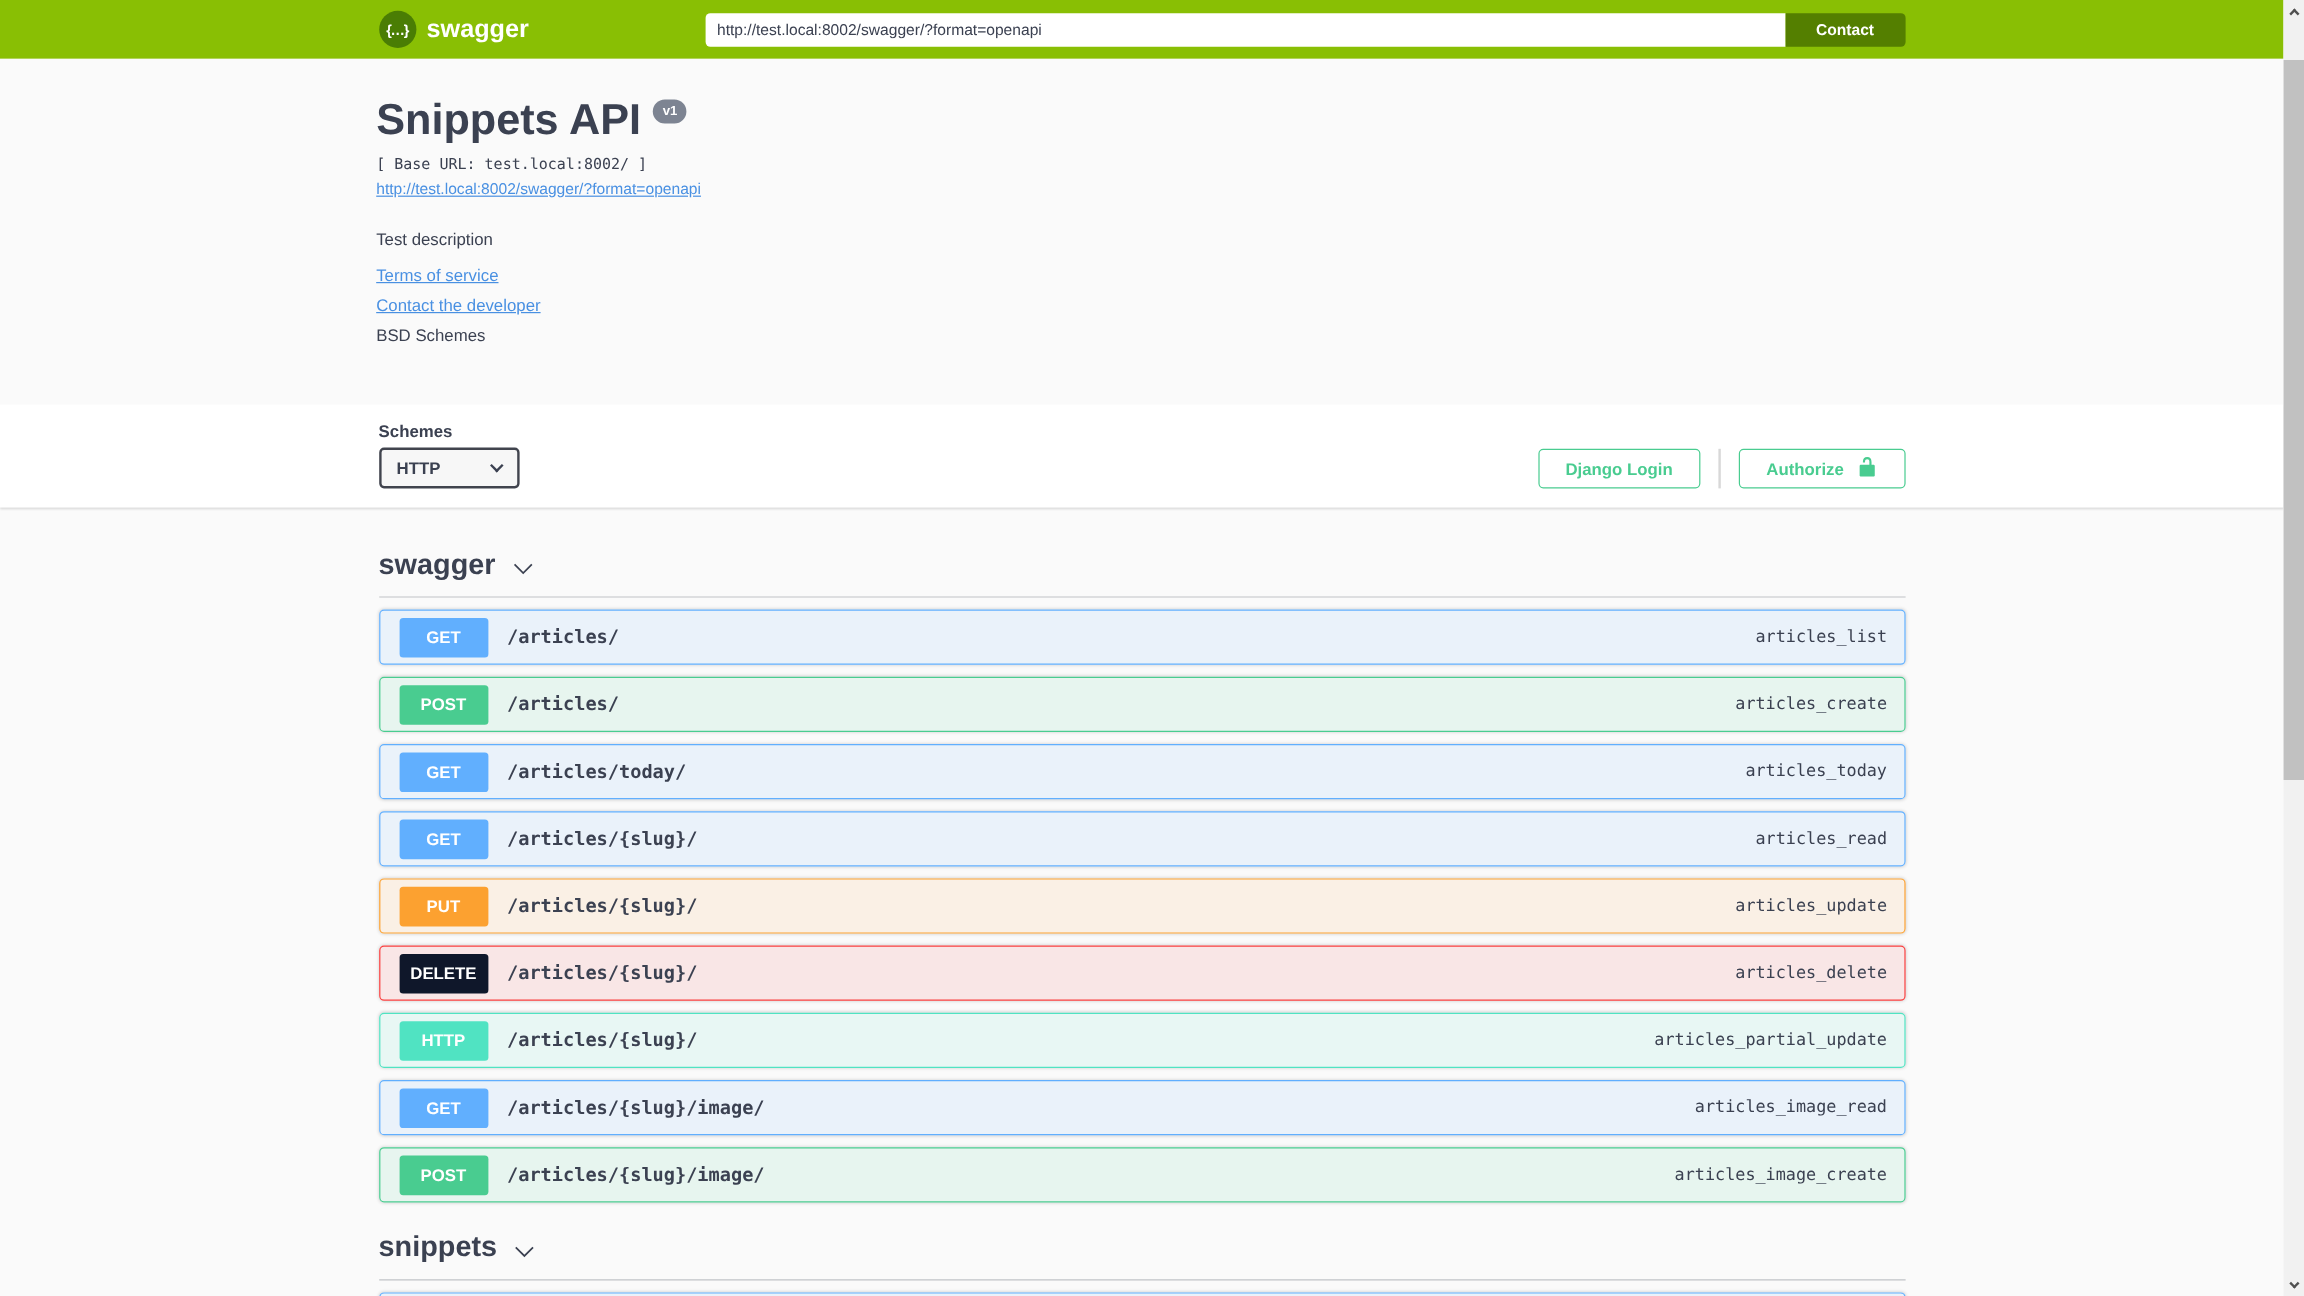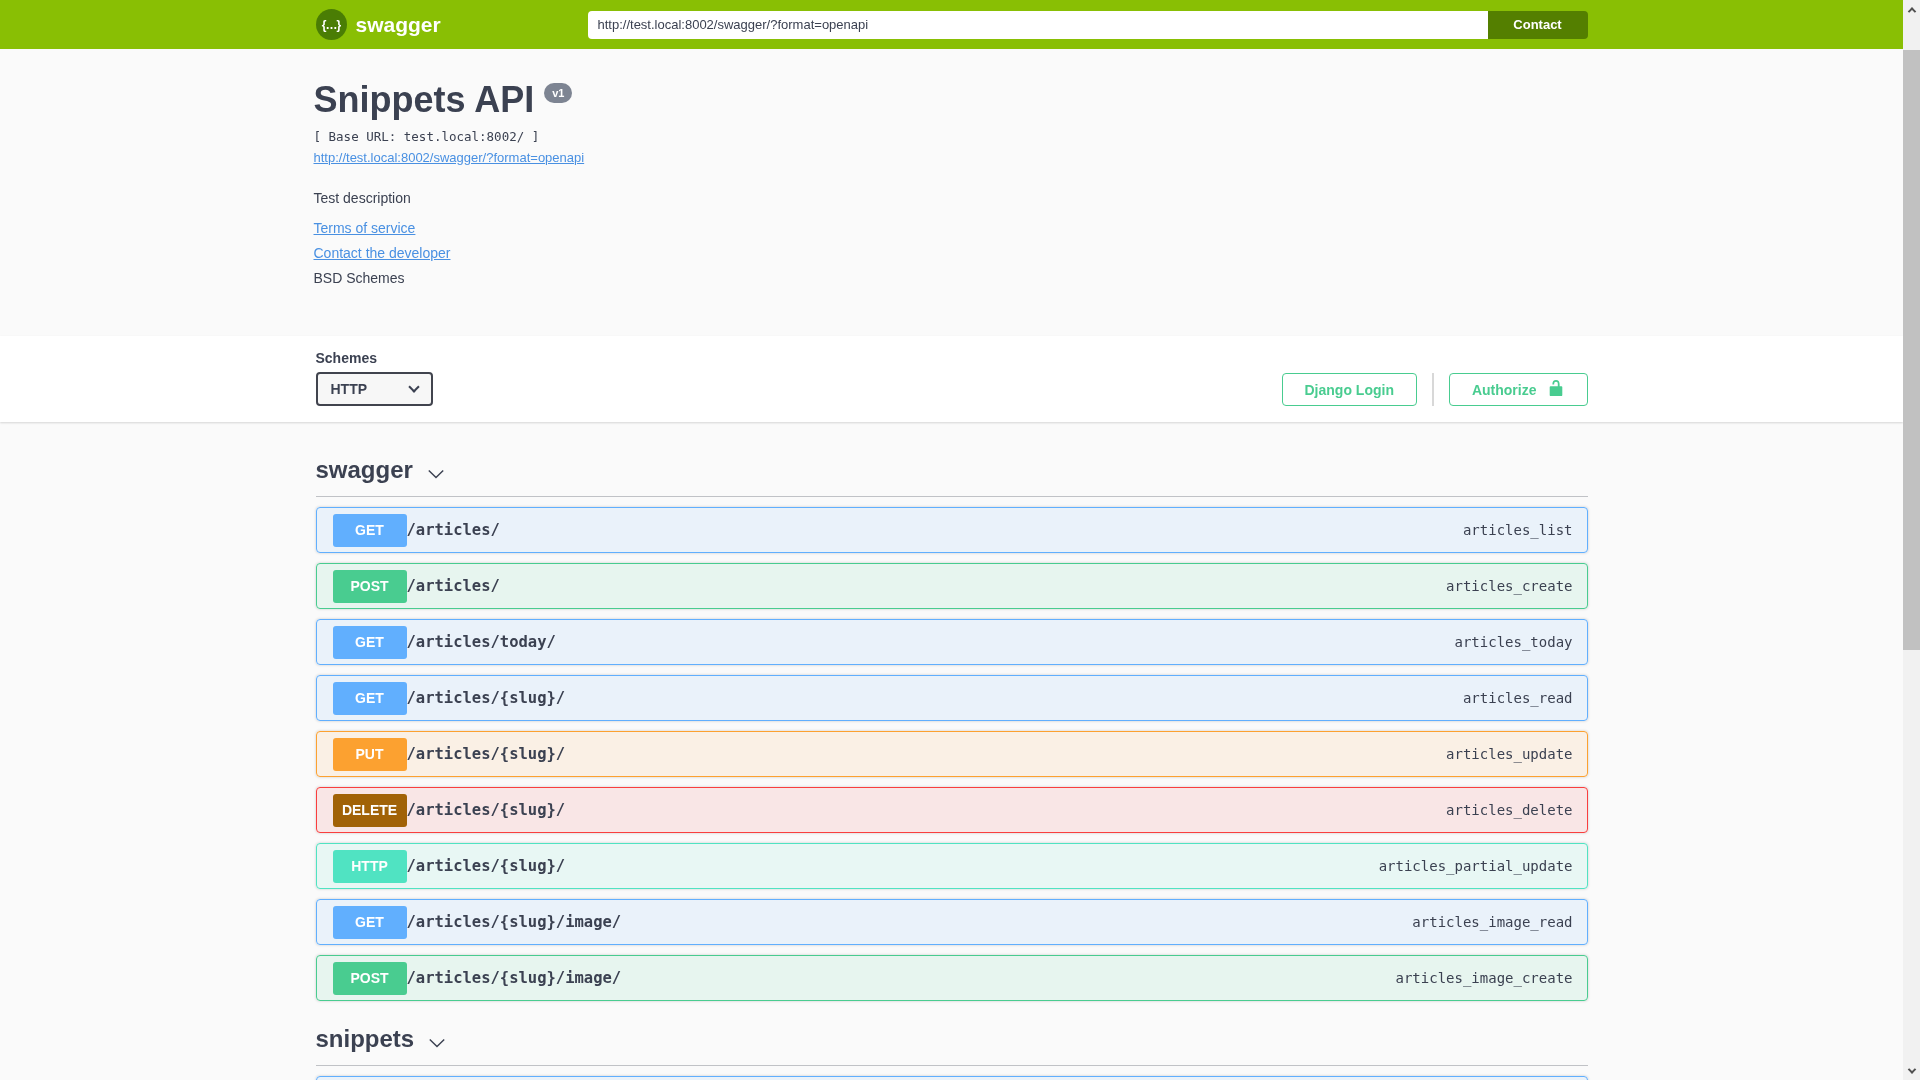--- a/index.html
+++ b/index.html
@@ -132,35 +132,36 @@
   }
   .method-badge {
     width: 74px; height: 33px; border-radius: 3px;
     color: #fff; font-size: 14px; font-weight: bold;
     display: flex; align-items: center; justify-content: center;
     flex: none;
   }
   .op-path {
     font-family: "DejaVu Sans Mono", monospace;
     font-size: 15.5px; font-weight: bold; color: #3b4151;
+    margin-left: 16px;
   }
   .op-id {
     font-family: "DejaVu Sans Mono", monospace;
     font-size: 14px; color: #3b4151;
     margin-left: auto;
   }
   .opblock.get    { background: rgba(97,175,254,0.10);  border-color: #61affe; }
   .opblock.post   { background: rgba(73,204,144,0.10);  border-color: #49cc90; }
   .opblock.put    { background: rgba(252,161,48,0.10);  border-color: #fca130; }
   .opblock.delete { background: rgba(249,62,62,0.10);   border-color: #f93e3e; }
   .opblock.patch  { background: rgba(80,227,194,0.10);  border-color: #50e3c2; }
   .opblock.get    .method-badge { background: #61affe; }
   .opblock.post   .method-badge { background: #49cc90; }
   .opblock.put    .method-badge { background: #fca130; }
-  .opblock.delete .method-badge { background: #a16207; }
+  .opblock.delete .method-badge { background: #0f172a; }
   .opblock.patch  .method-badge { background: #50e3c2; }
 
   
   .scrollbar {
     width: 17px; height: 1080px;
     background: #f1f1f1;
     position: relative; flex: none;
   }
   .sb-arrow {
     position: absolute; left: 0;

